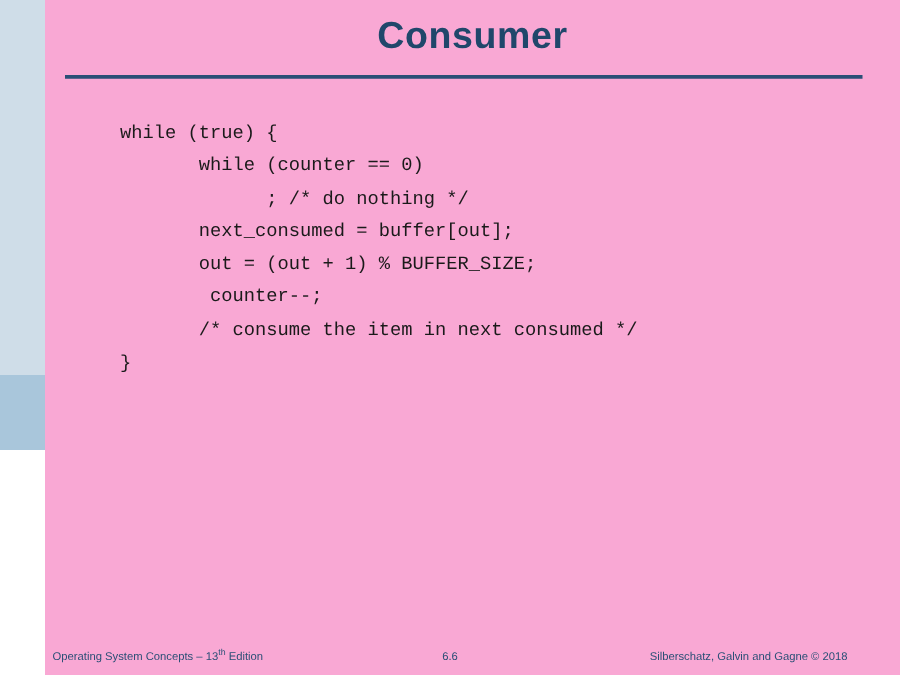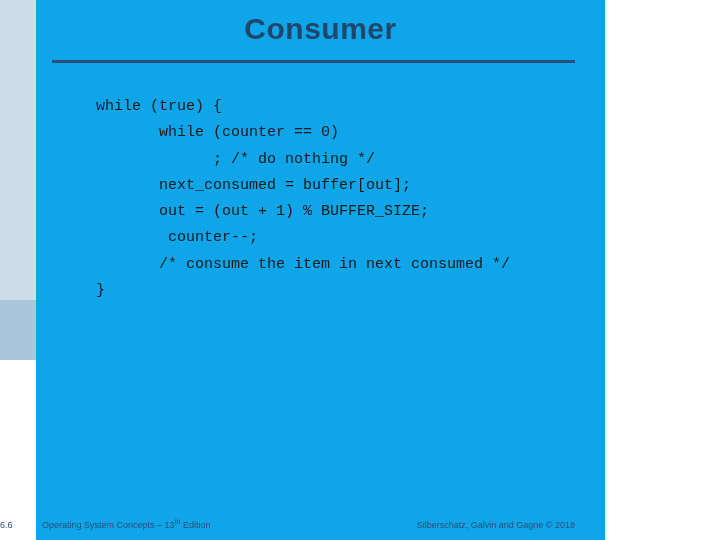--- a/index.html
+++ b/index.html
@@ -1,21 +1,21 @@
 <!DOCTYPE html>
 <html><head>
 <meta charset="utf-8">
 <style>
   * { margin: 0; padding: 0; box-sizing: border-box; }
   html, body { width: 720px; height: 540px; overflow: hidden; font-family: Arial, Helvetica, sans-serif; background: #fff; }
   .slide {
     position: relative;
-    width: 605px;
+    width: 720px;
     height: 540px;
-    background: #0ea5e9;
+    background: #f9a8d4;
   }
   .sidebar {
     position: absolute;
     left: 0;
     top: 0;
     width: 36px;
     height: 540px;
   }
   .sb-top { width: 36px; height: 300px; background: #cfdde8; }
   .sb-mid { width: 36px; height: 60px; background: #a9c6db; }
@@ -52,22 +52,22 @@
   }
   .footer {
     position: absolute;
     left: 0; right: 0; bottom: 10px;
     height: 18px;
     font-size: 9px;
     color: #2a4f76;
     font-family: Arial, Helvetica, sans-serif;
   }
   .f-left { position: absolute; left: 42px; bottom: 0; }
-  .f-center { position: absolute; left: 0; right: 0; bottom: 0; text-align: left; }
-  .f-right { position: absolute; right: 30px; bottom: 0; }
+  .f-center { position: absolute; left: 0; right: 0; bottom: 0; text-align: center; }
+  .f-right { position: absolute; right: 42px; bottom: 0; }
   sup { font-size: 7px; vertical-align: super; }
 </style>
 </head>
 <body>
 
 <div class="slide">
   <div class="sidebar">
     <div class="sb-top"></div>
     <div class="sb-mid"></div>
     <div class="sb-bot"></div>

